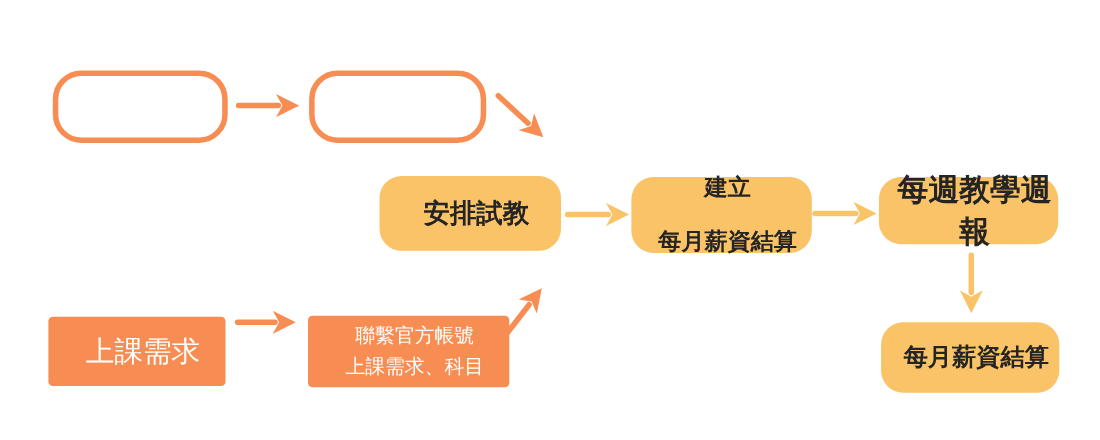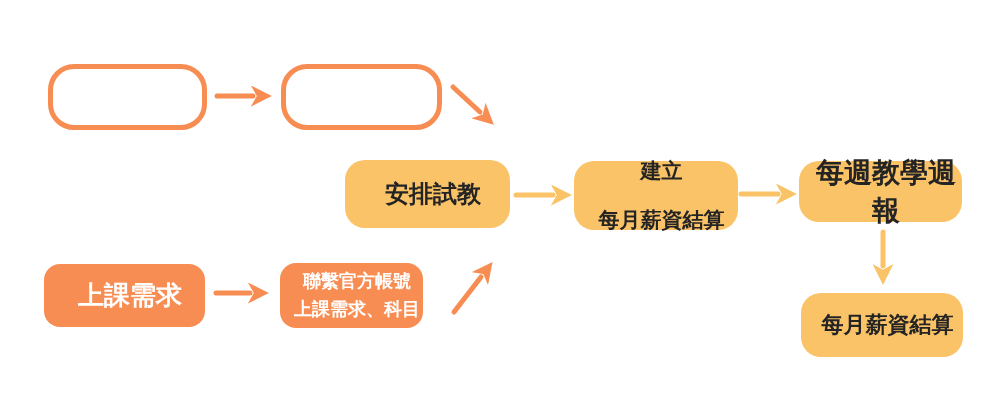--- a/index.html
+++ b/index.html
@@ -42,32 +42,33 @@
     background: transparent;
   }
   .node.light {
     background: var(--light-orange);
     border-radius: 20px;
     color: var(--text-dark);
     font-weight: 600;
   }
   .node.dark {
     background: var(--dark-orange);
-    border-radius: 16px;
+    border-radius: 4px;
     color: var(--text-light);
-    font-weight: 700;
+    font-weight: 400;
+    margin-top: 24px;
   }
   #n-empty1 { left: 48px;  top: 64px;  width: 159px; height: 66px; }
   #n-empty2 { left: 281px; top: 64px;  width: 161px; height: 66px; }
   #n-trial  { left: 345px; top: 160px; width: 165px; height: 68px; font-size: 24px; }
   #n-group  { left: 574px; top: 161px; width: 164px; height: 69px; font-size: 21px; line-height: 1.35; gap: 20px; }
   #n-weekly { left: 799px; top: 161px; width: 163px; height: 61px; font-size: 28px; font-family: Liberation Mono, monospace; }
   #n-salary { left: 801px; top: 293px; width: 162px; height: 64px; font-size: 22px; }
   #n-need   { left: 44px;  top: 264px; width: 161px; height: 63px; font-size: 26px; }
-  #n-contact{ left: 280px; top: 263px; width: 143px; height: 65px; font-size: 18px; line-height: 1.55; }
+  #n-contact{ left: 280px; top: 263px; width: 183px; height: 65px; font-size: 18px; line-height: 1.55; }
   .node span { display: block; }
 </style>
 </head>
 <body>
 
 <div id="canvas">
 
   <svg id="arrow-layer" viewBox="0 0 1000 400" xmlns="http://www.w3.org/2000/svg">
     <defs>
       <marker id="head-dark" viewBox="0 0 10 10" refX="1" refY="5" markerWidth="4.2" markerHeight="4.2" orient="auto-start-reverse">

